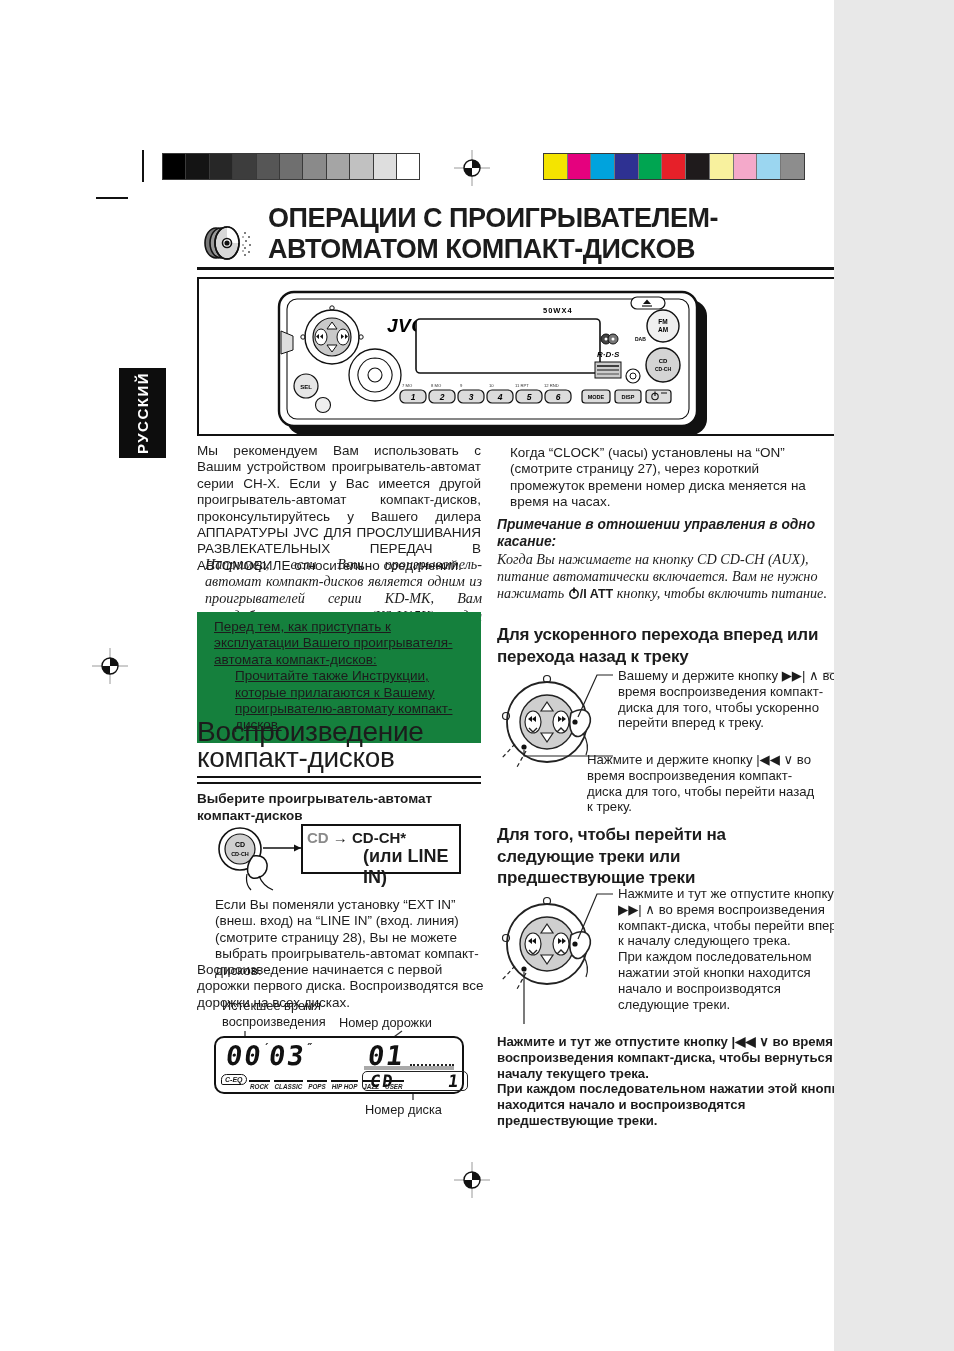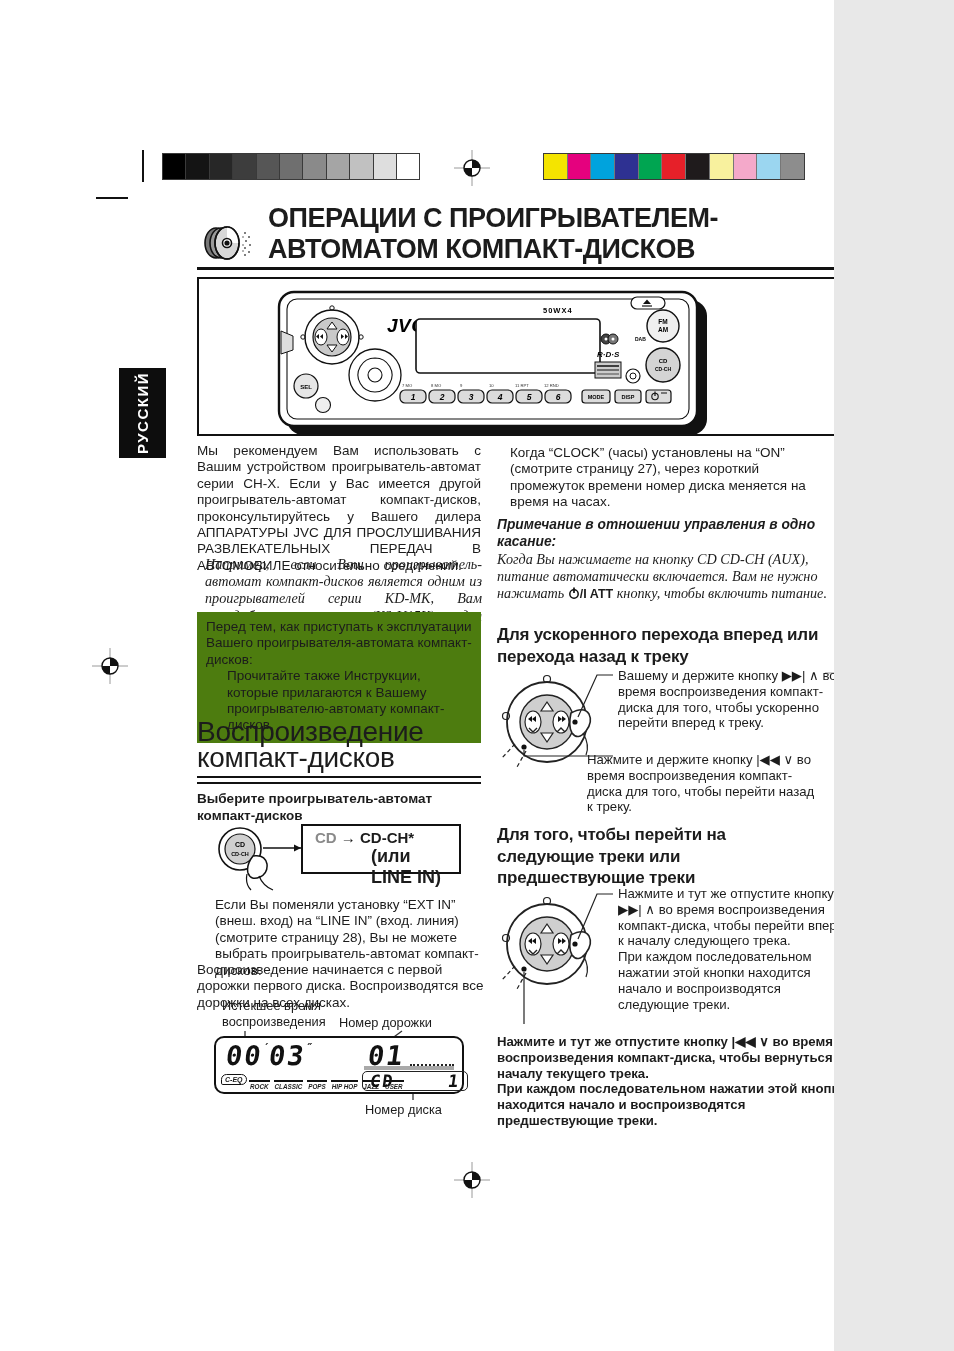--- a/index.html
+++ b/index.html
@@ -23,30 +23,30 @@
 
   
   .lang-tab{background:#0d0d0d;color:#fff;display:flex;align-items:center;justify-content:center;}
   .lang-tab span{writing-mode:vertical-rl;transform:rotate(180deg);font-weight:bold;
                  font-size:15px;letter-spacing:1.5px;}
 
   
   .body-txt{font-size:13.5px;line-height:16.4px;}
   .just{text-align:justify;}
   .italic-serif{font-family:"Liberation Serif",serif;font-style:italic;font-size:14.2px;line-height:17.2px;}
-  .notice-box{background:#4d7c0f;padding:7px 9px 9px 9px;box-sizing:border-box;}
+  .notice-box{background:#15803d;padding:7px 9px 9px 17px;box-sizing:border-box;text-decoration:underline;}
   .sec-title{font-size:28px;line-height:26px;font-weight:normal;letter-spacing:-0.3px;}
   .dbl-rule{height:4px;border-top:2px solid #111;border-bottom:2px solid #111;}
   .bold-sub{font-size:13.5px;line-height:17px;font-weight:bold;}
   .r-heading{font-size:17px;line-height:21.5px;font-weight:bold;letter-spacing:-0.2px;}
   .note-head{font-size:13.8px;line-height:16.5px;font-weight:bold;font-style:italic;}
   .small-body{font-size:13.2px;line-height:15.8px;}
 
   
-  .flow-box{border:2px solid #111;padding:3px 8px 4px 12px;box-sizing:border-box;}
+  .flow-box{border:2px solid #111;padding:3px 8px 4px 4px;box-sizing:border-box;}
   .flow-line1{font-size:15px;font-weight:bold;white-space:nowrap;}
   .flow-gray{color:#8a8a8a;}
   .flow-line2{font-size:18px;font-weight:bold;margin-left:56px;}
 
   
   .lcd{border:2px solid #111;border-radius:10px;background:#fff;}
   .seg{font-family:"DejaVu Sans Mono",monospace;font-weight:bold;transform:skewX(-8deg);
        display:inline-block;letter-spacing:2px;color:#111;}
   .seg-big{font-size:27px;}
   .tickmark{font-size:11px;vertical-align:14px;letter-spacing:0;}

